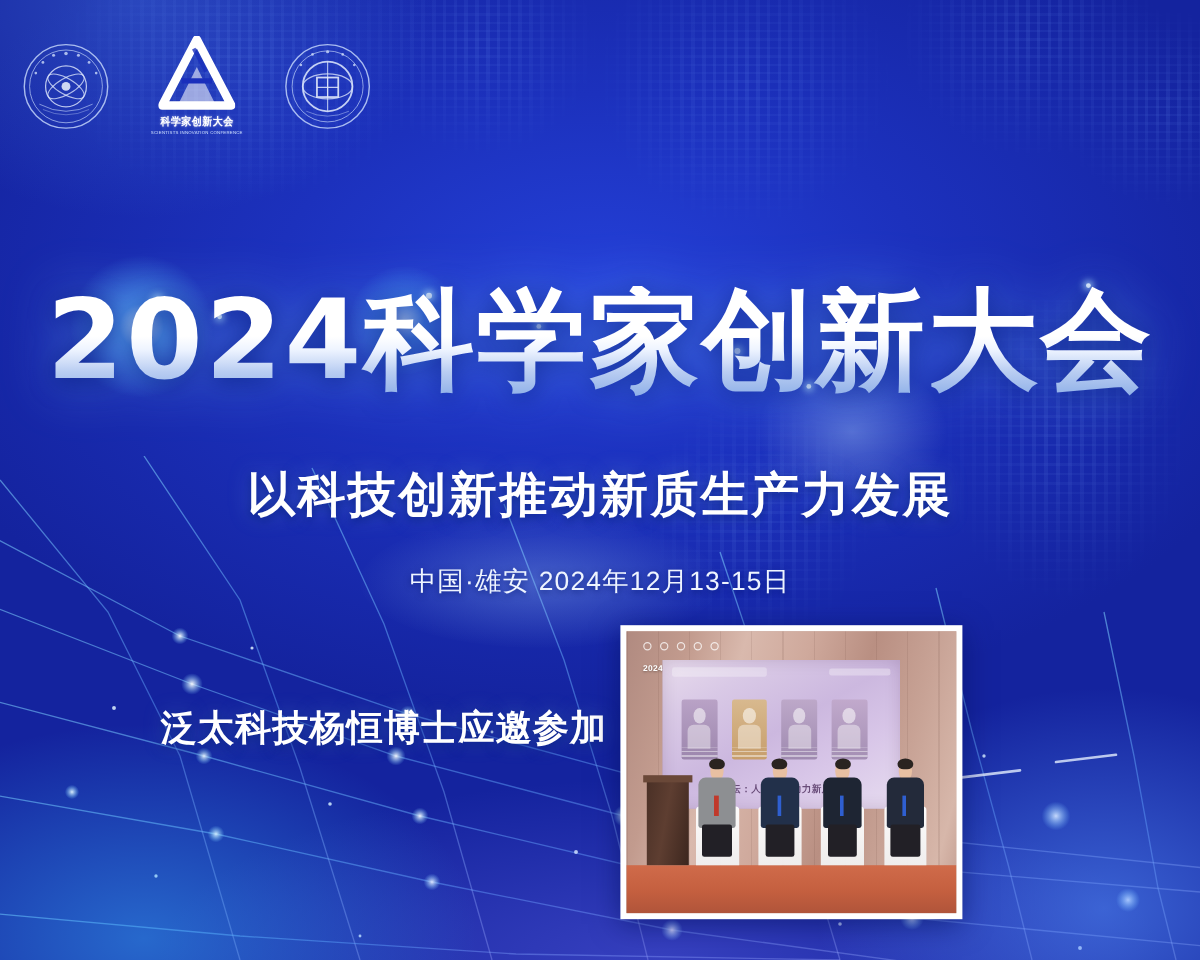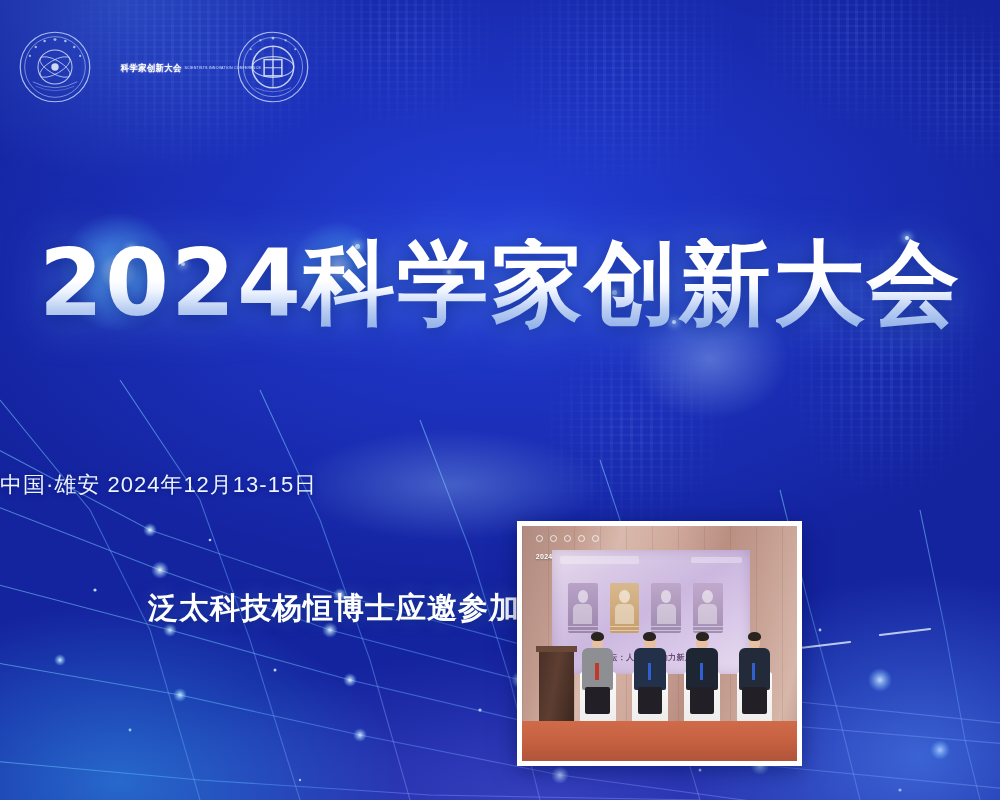--- a/index.html
+++ b/index.html
@@ -71,21 +71,21 @@
     background:radial-gradient(circle, rgba(225,245,255,.85) 0%, rgba(80,180,255,.42) 26%, rgba(40,110,255,0) 72%);}
   .flare.f3{left:630px;top:300px;width:160px;height:120px;
     background:radial-gradient(ellipse, rgba(190,225,255,.35) 0%, rgba(60,140,255,0) 70%);}
   .flare.f4{left:300px;top:430px;width:300px;height:110px;
     background:radial-gradient(ellipse, rgba(170,215,255,.30) 0%, rgba(50,120,255,0) 72%);}
   .sparkle{position:absolute;border-radius:50%;background:#eaf6ff;box-shadow:0 0 6px 2px rgba(180,225,255,.9);}
 
   
   .logo-row{position:absolute;left:18px;top:30px;display:flex;align-items:center;gap:26px;}
   .seal{width:74px;height:74px;opacity:.92;}
-  .triwrap{display:flex;align-items:center;width:92px;}
+  .triwrap{display:flex;flex-direction:column;align-items:center;width:92px;}
   .tri{width:64px;height:62px;}
   .tri-cn{
     font-size:9px;letter-spacing:.5px;color:#ffffff;font-weight:700;margin-top:3px;
     text-shadow:0 0 2px rgba(255,255,255,.6);white-space:nowrap;
     transform:scaleX(.92);
   }
   .tri-en{font-size:3.6px;color:#cfe0ff;margin-top:1px;white-space:nowrap;letter-spacing:.2px;}
 
   
   .title-main{
@@ -98,28 +98,28 @@
     -webkit-text-fill-color:transparent;
     filter:drop-shadow(0 3px 10px rgba(0,20,120,.65)) drop-shadow(0 0 22px rgba(120,190,255,.45));
     white-space:nowrap;
   }
   .title-sub{
     position:absolute;left:0;right:0;top:385px;text-align:center;
     font-weight:800;font-size:40px;letter-spacing:2px;color:#ffffff;
     text-shadow:0 2px 8px rgba(0,25,120,.75), 0 0 18px rgba(140,200,255,.35);
   }
   .title-date{
-    position:absolute;left:0;right:0;top:470px;
+    position:absolute;left:0;right:0;top:470px;text-align:center;
     font-weight:400;font-size:22px;letter-spacing:1px;color:#eef4ff;
     text-shadow:0 1px 5px rgba(0,20,110,.7);
   }
 
   
   .caption{
-    position:absolute;left:120px;top:586px;width:400px;text-align:right;
+    position:absolute;left:120px;top:586px;width:400px;text-align:center;
     font-weight:800;font-size:30px;line-height:1.48;color:#ffffff;letter-spacing:1px;
     text-shadow:0 2px 9px rgba(0,25,120,.8), 0 0 16px rgba(130,195,255,.35);
   }
 
   
   .photo-frame{
     position:absolute;left:517px;top:521px;width:285px;height:245px;
     background:#ffffff;padding:5px;
     box-shadow:0 4px 22px rgba(0,15,90,.55);
   }
@@ -302,20 +302,21 @@
           <circle cx="33" cy="14" r="1.5"></circle>
           <circle cx="67" cy="14" r="1.5"></circle>
         <circle cx="20" cy="26" r="1.4"></circle>
           <circle cx="80" cy="26" r="1.4"></circle>
       </g>
       <path d="M26 78 q24 11 48 0" fill="none" stroke="#cfe0ff" stroke-width=".9" opacity=".6"></path>
     </svg>
   </div>
 
   <div class="title-main">2024科学家创新大会</div>
+  <div class="title-sub">以科技创新推动新质生产力发展</div>
   <div class="title-date">中国·雄安  2024年12月13-15日</div>
 
   <div class="caption">
     <div>泛太科技杨恒博士应邀参加</div>
   </div>
 
   <div class="photo-frame">
     <div class="photo">
       <div class="ph-wall"></div>
       <div class="ph-wall-lines"></div>

